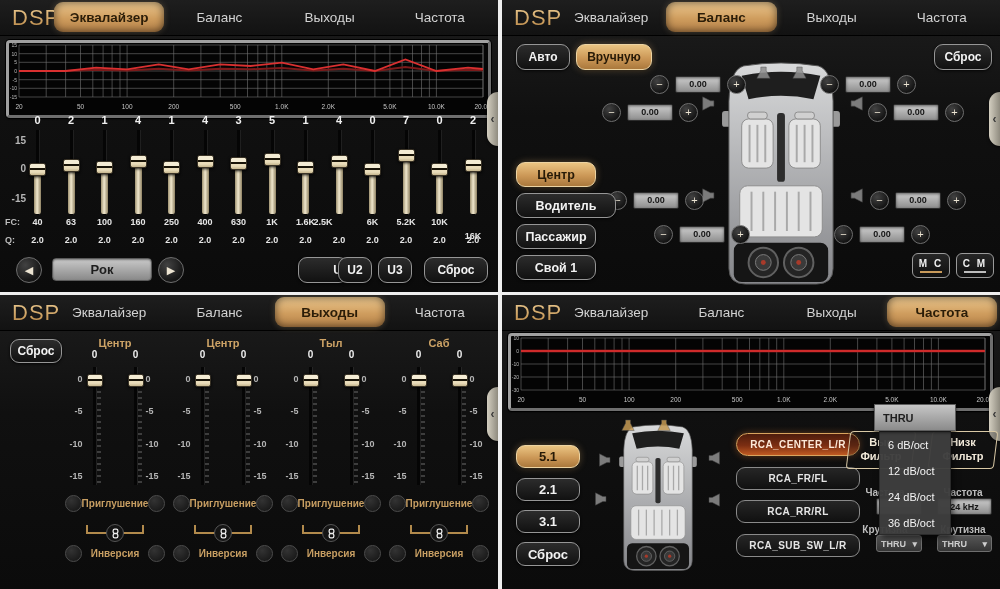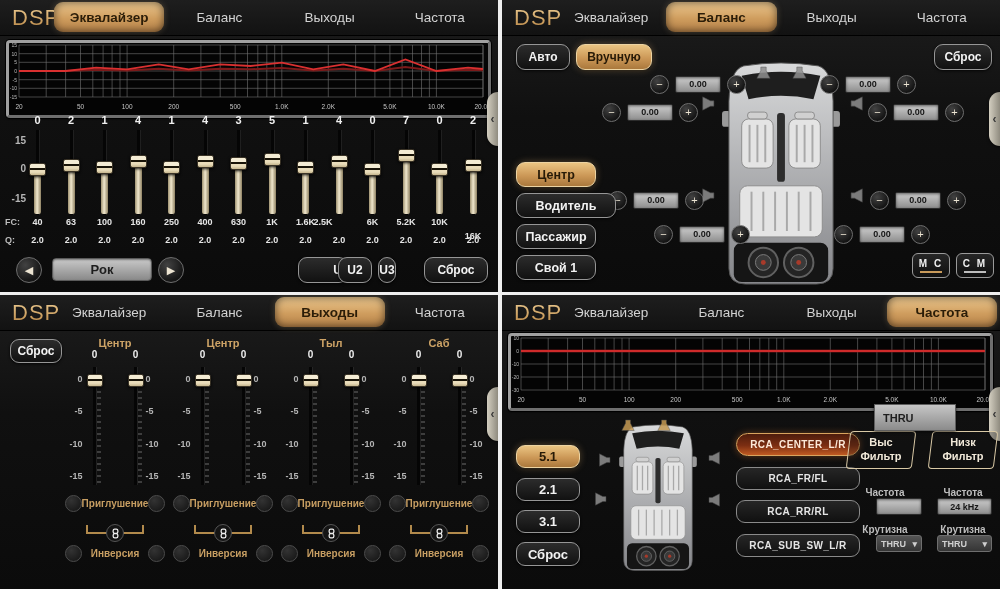--- a/index.html
+++ b/index.html
@@ -244,21 +244,21 @@
     <button class="cbtn" style="left:16px;top:257px;width:26px;height:26px;">
         <span>◀</span>
       </button>
     <div class="preset">Рок</div>
     <button class="cbtn" style="left:158px;top:257px;width:26px;height:26px;">
         <span>▶</span>
       </button>
     <div id="eq-mem">
         <button class="btn" style="position: absolute; left: 298px; top: 257px; width: 34px; height: 26px; padding-left: 42px;">U1</button>
         <button class="btn" style="position: absolute; left: 338px; top: 257px; width: 34px; height: 26px;">U2</button>
-        <button class="btn" style="position: absolute; left: 378px; top: 257px; width: 18px; height: 26px; text-align: right;">U3</button>
+        <button class="btn" style="position: absolute; left: 378px; top: 257px; width: 34px; height: 26px; text-align: right;">U3</button>
       </div>
     <button class="btn" style="left:424px;top:257px;width:64px;height:26px;">Сброс</button>
     <div class="edge">
         <span>‹</span>
       </div>
   </section>
 
   <section class="quad" id="q-bal" style="left:502px;top:0;width:498px;height:292px;">
     <header class="qhead">
       <span class="logo">DSP</span>
@@ -729,18 +729,24 @@
 
     <span class="lab" style="left:430px;top:192px;width:62px;text-align:center;font-size:10px;z-index:4;">Частота</span>
     <div class="vbox" style="left:435px;top:203px;width:55px;height:17px;z-index:4;">24 kHz</div>
     <span class="lab" style="left:430px;top:229px;width:62px;text-align:center;font-size:10px;z-index:4;">Крутизна</span>
     <div class="slope" style="left:435px;top:240px;width:55px;height:17px;z-index:4;">
       <span>THRU</span>
       <span>▾</span>
     </div>
 
     <div class="ddhead" style="left:372px;top:109px;width:82px;height:27px;">THRU</div>
+    <div class="ddlist" style="left:377px;top:136px;width:72px;height:104px;">
+        <div class="ddopt" style="position: absolute; top: 0px; height: 26px;">6 dB/oct</div>
+        <div class="ddopt" style="position: absolute; top: 26px; height: 26px;">12 dB/oct</div>
+        <div class="ddopt" style="position: absolute; top: 52px; height: 26px;">24 dB/oct</div>
+        <div class="ddopt" style="position: absolute; top: 78px; height: 26px;">36 dB/oct</div>
+      </div>
 
     <div class="edge">
         <span>‹</span>
       </div>
   </section>
 </div>
 
 </body></html>

